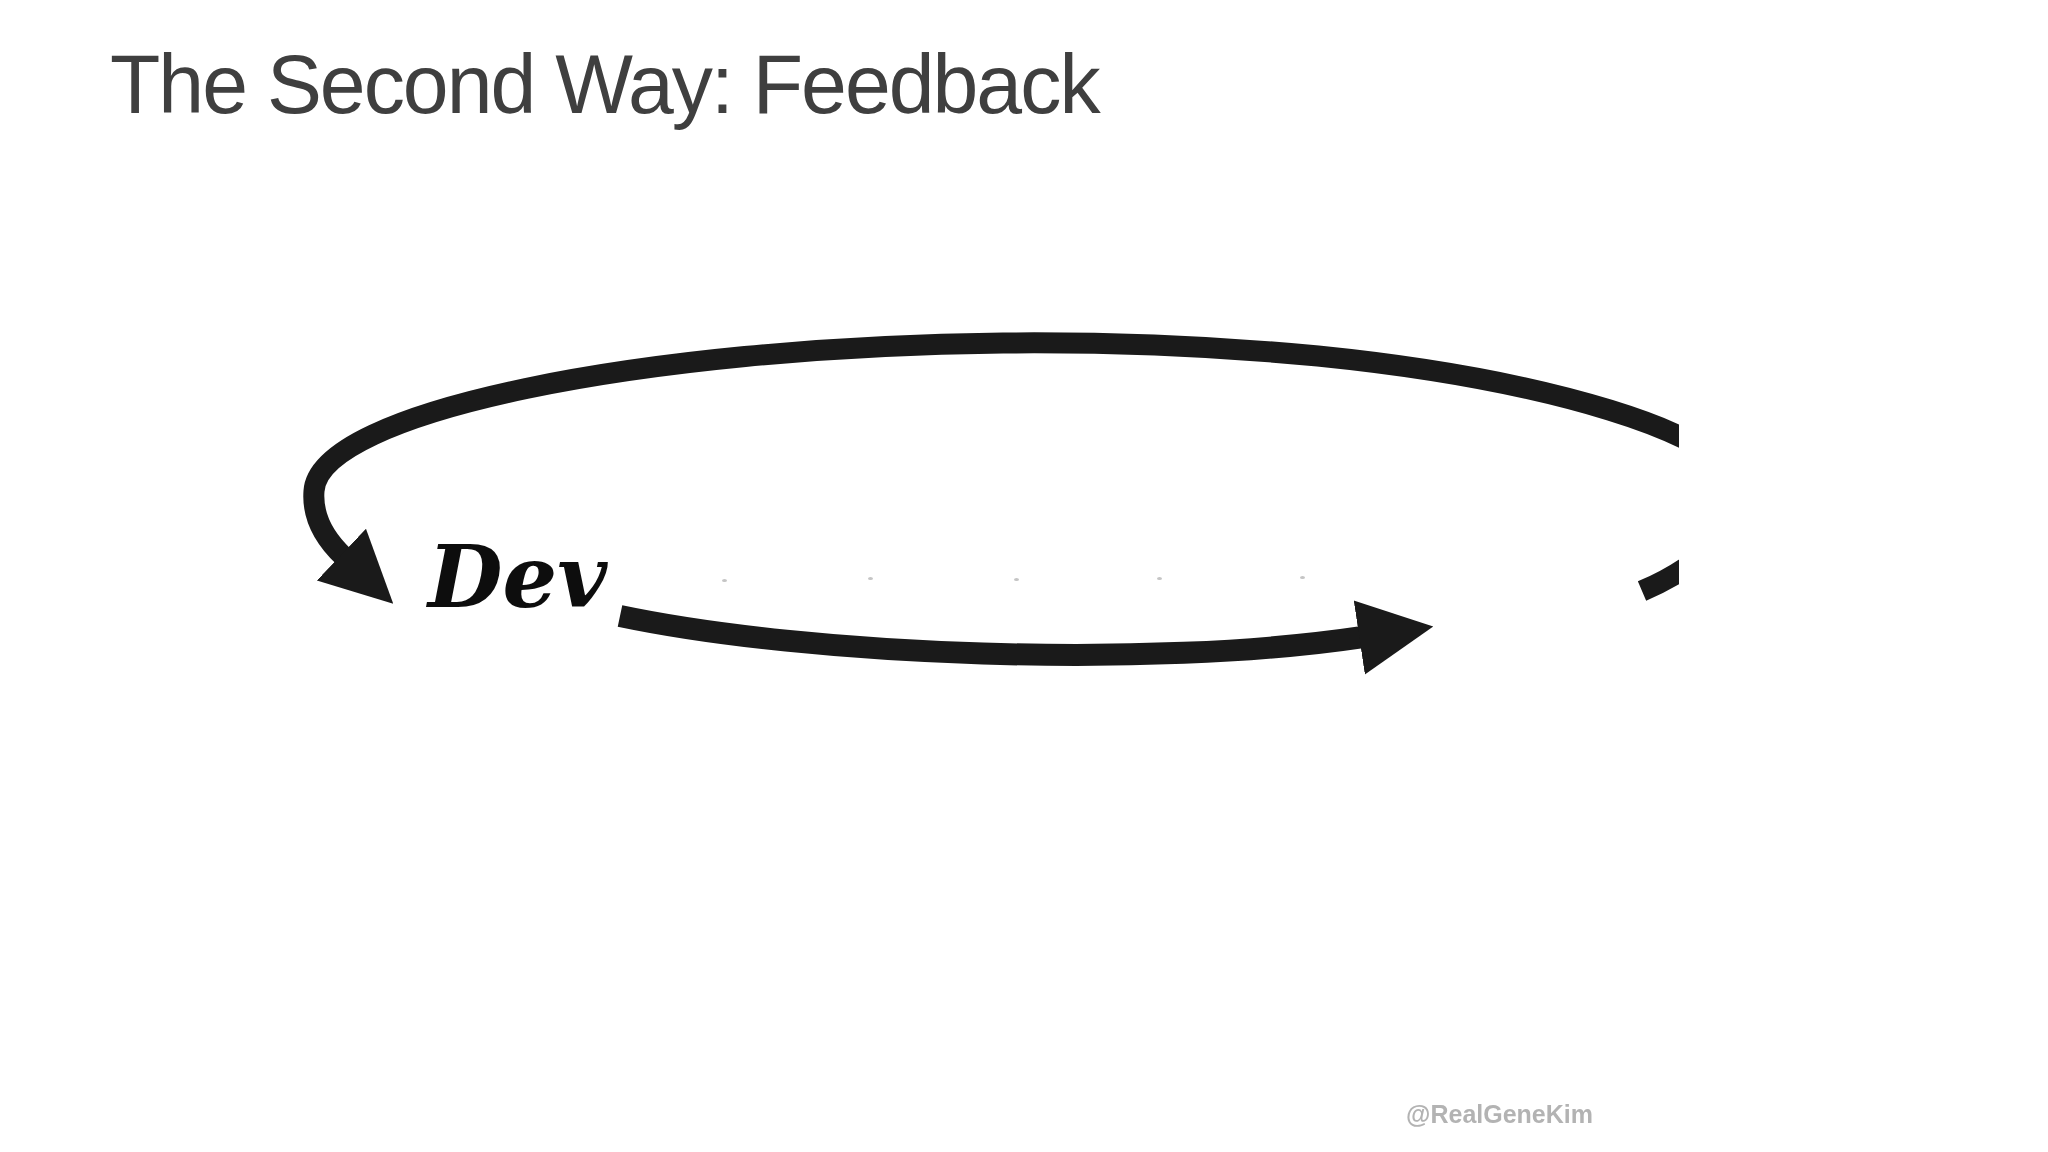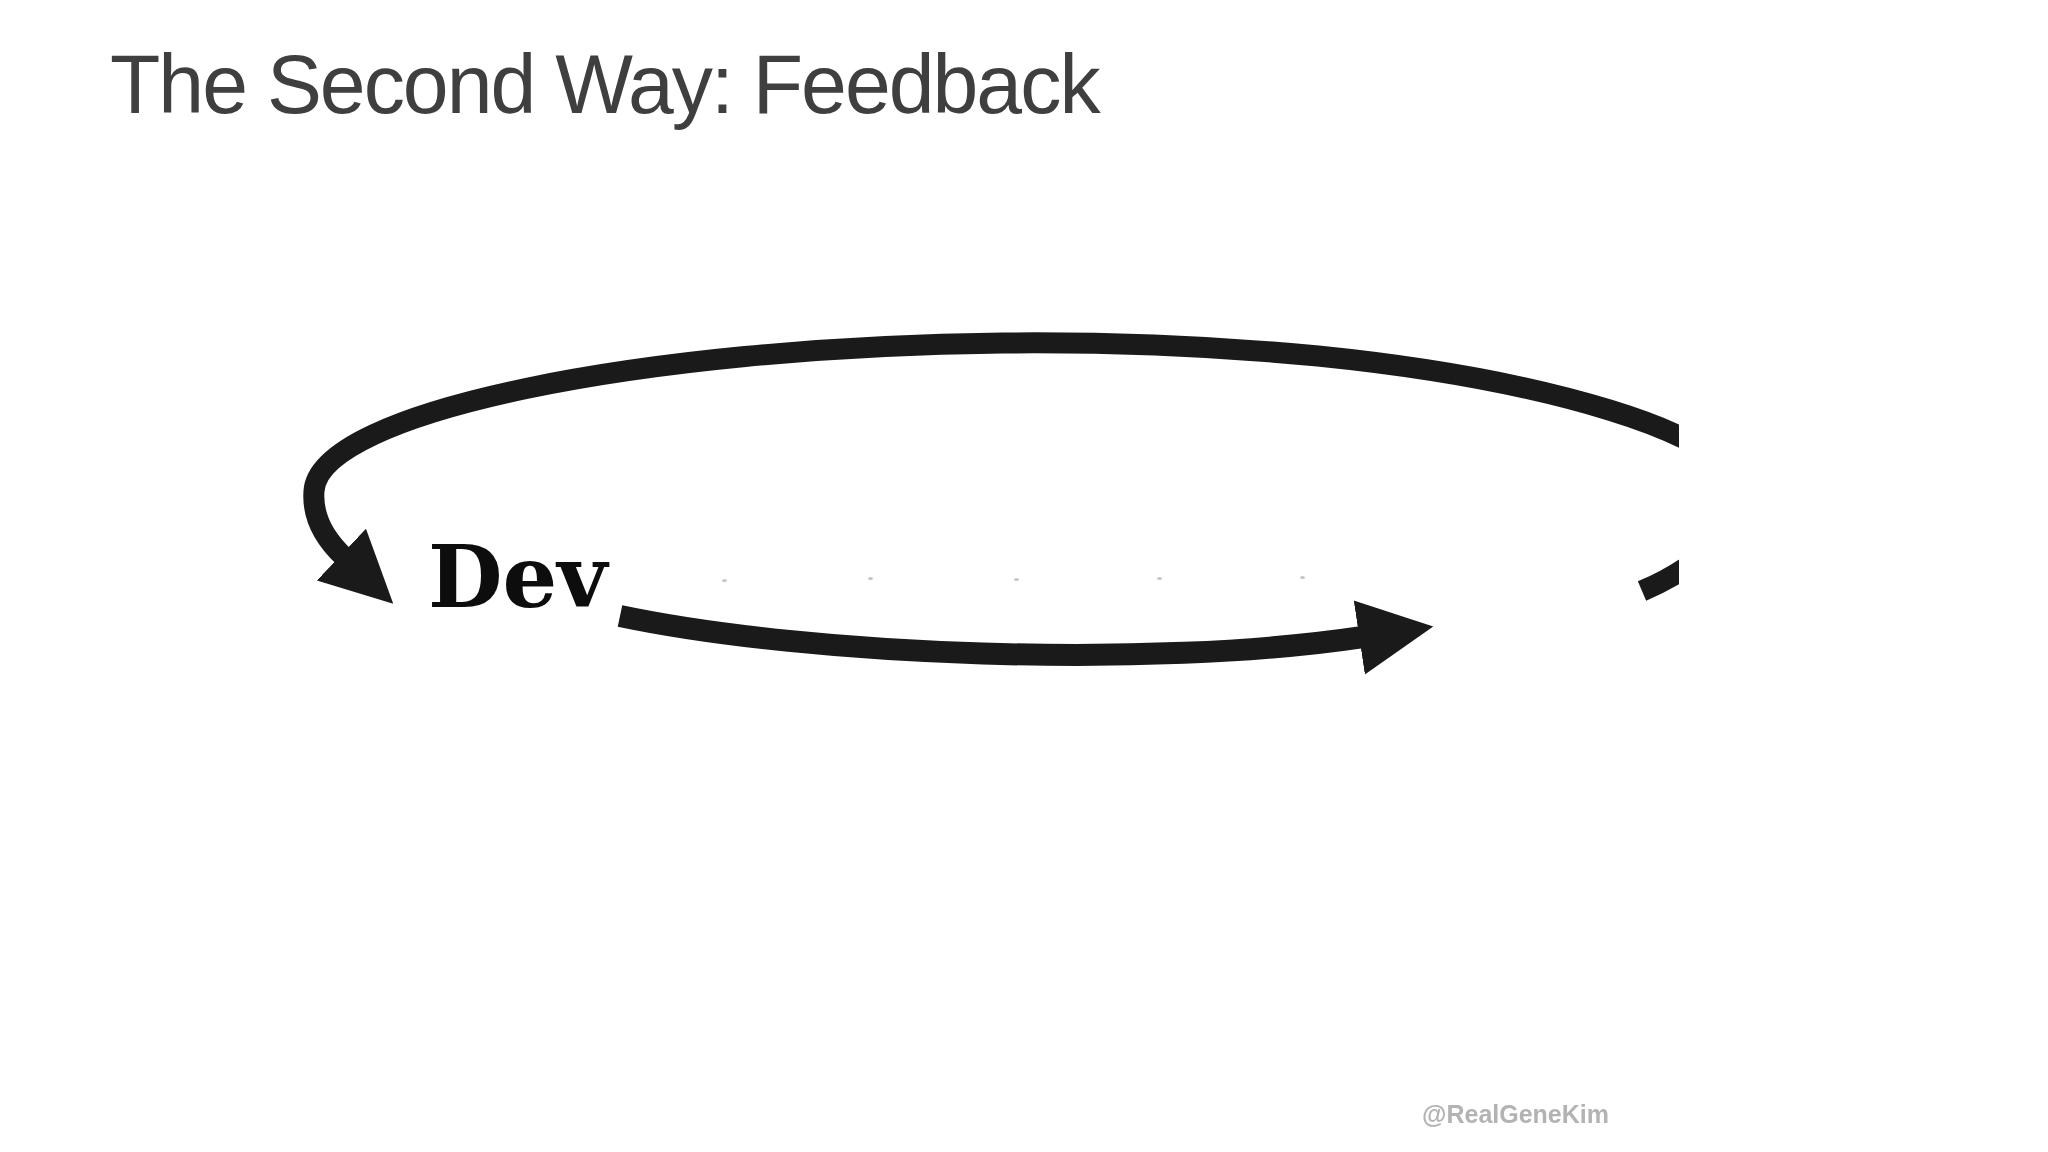--- a/index.html
+++ b/index.html
@@ -37,38 +37,39 @@
     height: 1152px;
   }
   .diagram svg {
     position: absolute;
     left: 0;
     top: 0;
   }
   .node-label {
     position: absolute;
     font-family: "DejaVu Serif", "Liberation Serif", serif;
+    font-style: italic;
     font-weight: 700;
     font-size: 86px;
     line-height: 86px;
     color: #0d0d0d;
     white-space: nowrap;
   }
   .node-label.dev { left: 428px; top: 534px; }
   .node-label.ops { left: 1444px; top: 538px; }
   .faint-dot {
     position: absolute;
     width: 5px;
     height: 3px;
     border-radius: 50%;
     background: #c5c5c5;
   }
   .watermark {
     position: absolute;
-    right: 70px;
+    right: 86px;
     top: 1100px;
     font-family: "Liberation Sans", sans-serif;
     font-size: 25px;
     font-weight: 700;
     color: #b3b3b3;
     white-space: nowrap;
   }
 </style>
 </head>
 <body>

